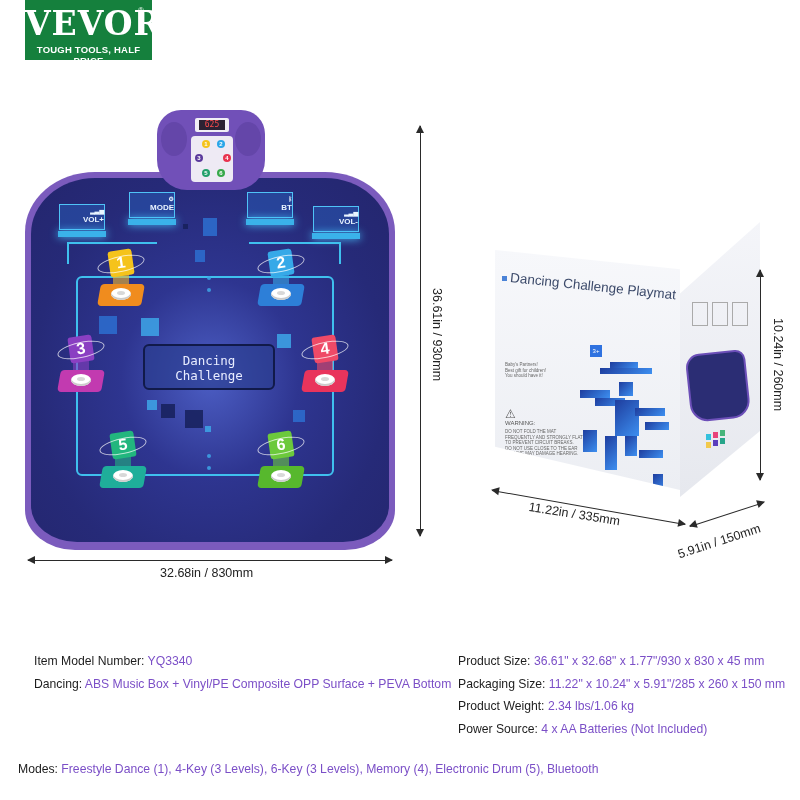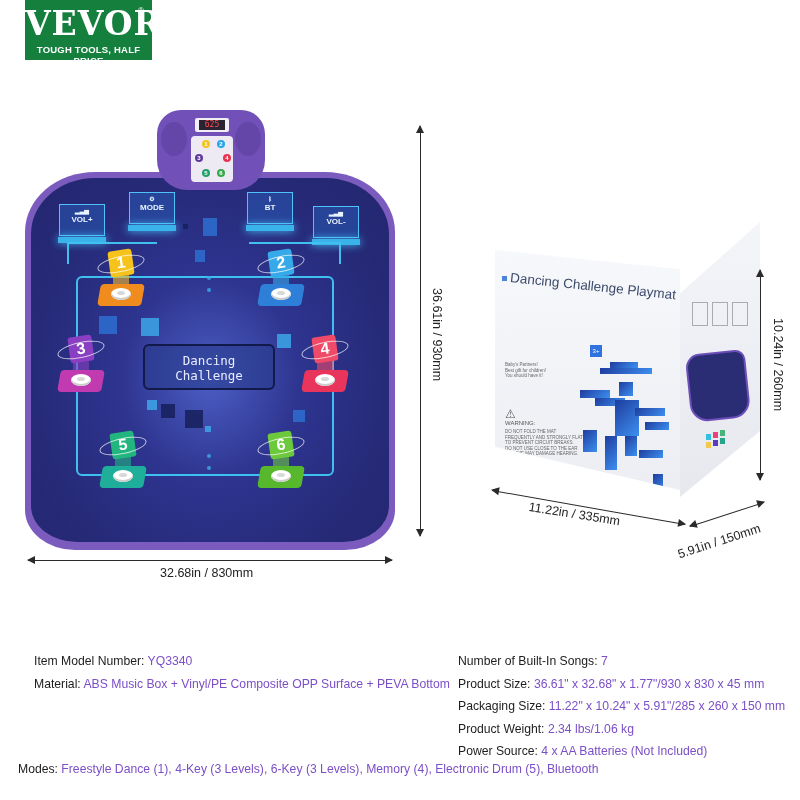--- a/index.html
+++ b/index.html
@@ -18,21 +18,21 @@
   .mat-inner { position: absolute; left: 6px; top: 6px; right: 6px; bottom: 8px; border-radius: 64px 64px 46px 46px / 56px 56px 36px 36px;
     background: radial-gradient(ellipse at 50% 55%, #4c5ec4 0%, #2e3590 35%, #262a78 70%, #24266e 100%); overflow: hidden; }
   .console { position: absolute; left: 132px; top: 0; width: 108px; height: 80px; background: #7150b8; border-radius: 24px 24px 30px 30px; z-index: 3; }
   .speaker { position: absolute; top: 12px; width: 26px; height: 34px; background: #6446a9; border-radius: 50%; }
   .speaker.l { left: 4px; } .speaker.r { right: 4px; }
   .display { position: absolute; left: 38px; top: 8px; width: 34px; height: 14px; background: #f1eef6; border-radius: 2px; }
   .display span { position: absolute; left: 4px; top: 2px; width: 26px; height: 10px; background: #2b2233; color: #ff4d4d; font-size: 8px; font-family: "DejaVu Sans Mono", monospace; line-height: 10px; text-align: center; }
   .keypad { position: absolute; left: 34px; top: 26px; width: 42px; height: 46px; background: #eeeaf4; border-radius: 4px; }
   .key { position: absolute; width: 8px; height: 8px; border-radius: 50%; font-size: 6px; color: #fff; text-align: center; line-height: 8px; font-weight: bold; }
 
-  .fn-key { position: absolute; width: 46px; height: 32px; border: 1px solid #4fc3f7; background: rgba(40,90,180,0.55); color: #e8f4ff; font-size: 8px; font-weight: bold; text-align: center; line-height: 30px; }
+  .fn-key { position: absolute; width: 46px; height: 26px; border: 1px solid #4fc3f7; background: rgba(40,90,180,0.55); color: #e8f4ff; font-size: 8px; font-weight: bold; text-align: right; line-height: 30px; }
   .fn-key::after { content: ""; position: absolute; left: -2px; right: -2px; bottom: -8px; height: 6px; background: #3ab2ea; box-shadow: 0 0 8px #48c6ff; }
   .fn-key .ico { position: absolute; left: 0; right: 0; top: 2px; font-size: 6px; line-height: 8px; }
 
   .frame { position: absolute; left: 45px; top: 98px; width: 258px; height: 200px; border: 2px solid #3fc0ee; border-radius: 6px; }
   .wire { position: absolute; border-color: #3fc0ee; border-style: solid; border-width: 0; }
   .sq { position: absolute; background: #3da6e8; opacity: 0.85; }
   .sq.dk { background: #16205a; }
   .sq.md { background: #2d6fd0; }
 
   .title-box { position: absolute; left: 112px; top: 166px; width: 132px; height: 46px; border: 2px solid #111a4a; border-radius: 6px; background: rgba(40,60,140,0.6); color: #e8ecff; font-family: "DejaVu Sans Mono", monospace; font-size: 12.5px; line-height: 15px; text-align: center; padding-top: 7px; }
@@ -274,25 +274,24 @@
 <div class="dim-label" style="left:530px;top:500px;transform:rotate(9deg);transform-origin:left top;">11.22in / 335mm</div>
 
 <div class="dim-h" style="left:690px;top:526px;width:78px;transform:rotate(-18deg);transform-origin:left center;">
   <span class="arr-l"></span>
   <span class="arr-r"></span>
 </div>
 <div class="dim-label" style="left:676px;top:548px;transform:rotate(-18deg);transform-origin:left top;">5.91in / 150mm</div>
 
 <div class="specs left">
   <div class="row"><span>Item Model Number: </span><span class="val">YQ3340</span></div>
-  <div class="row"><span>Material: </span><span class="val">ABS Music Box + Vinyl/PE Composite OPP Surface + PEVA Bottom</span></div>
+  <div class="row"><span>Dancing: </span><span class="val">ABS Music Box + Vinyl/PE Composite OPP Surface + PEVA Bottom</span></div>
 </div>
 
 <div class="specs right">
-  <div class="row"><span>Number of Built-In Songs: </span><span class="val">7</span></div>
   <div class="row"><span>Product Size: </span><span class="val">36.61" x 32.68" x 1.77"/930 x 830 x 45 mm</span></div>
   <div class="row"><span>Packaging Size: </span><span class="val">11.22" x 10.24" x 5.91"/285 x 260 x 150 mm</span></div>
   <div class="row"><span>Product Weight: </span><span class="val">2.34 lbs/1.06 kg</span></div>
   <div class="row"><span>Power Source: </span><span class="val">4 x AA Batteries (Not Included)</span></div>
 </div>
 
 <div class="modes">
   <span>Modes: </span><span class="val">Freestyle Dance (1), 4-Key (3 Levels), 6-Key (3 Levels), Memory (4), Electronic Drum (5), Bluetooth</span>
 </div>
 

